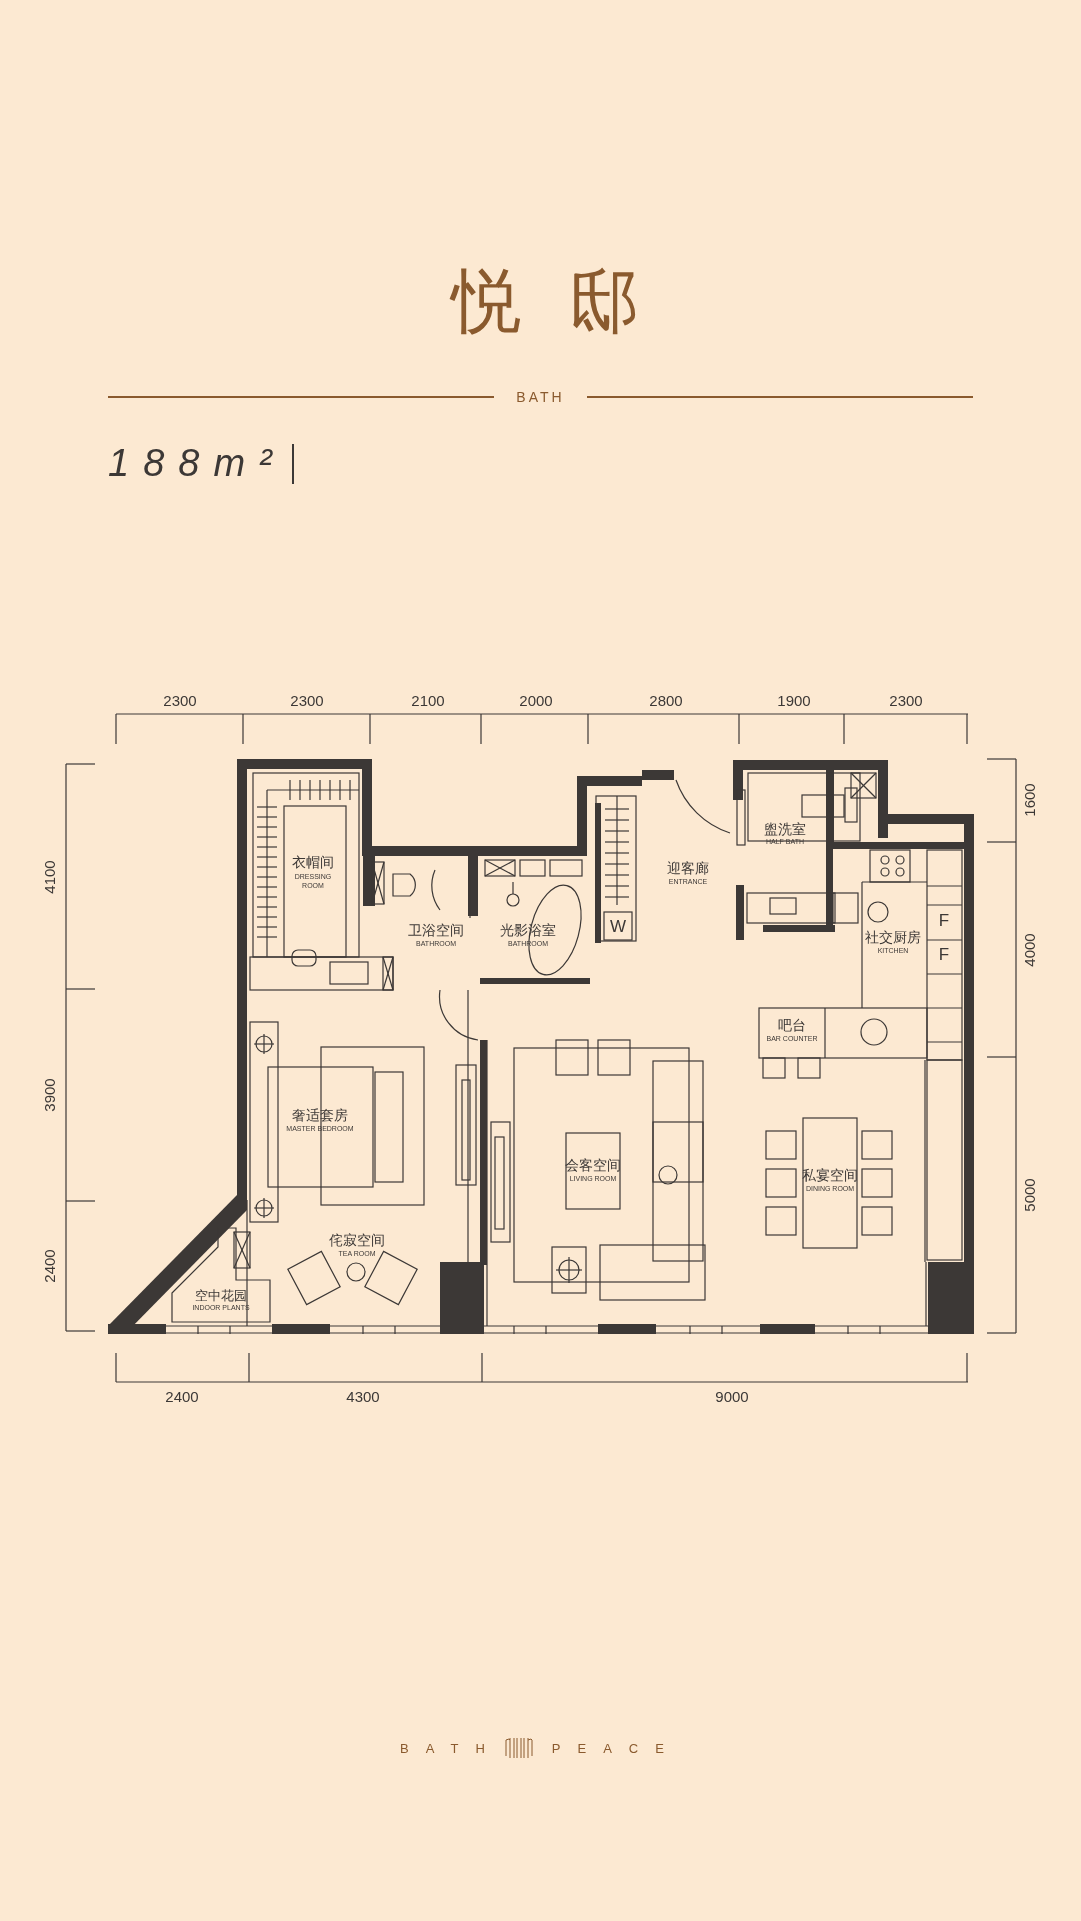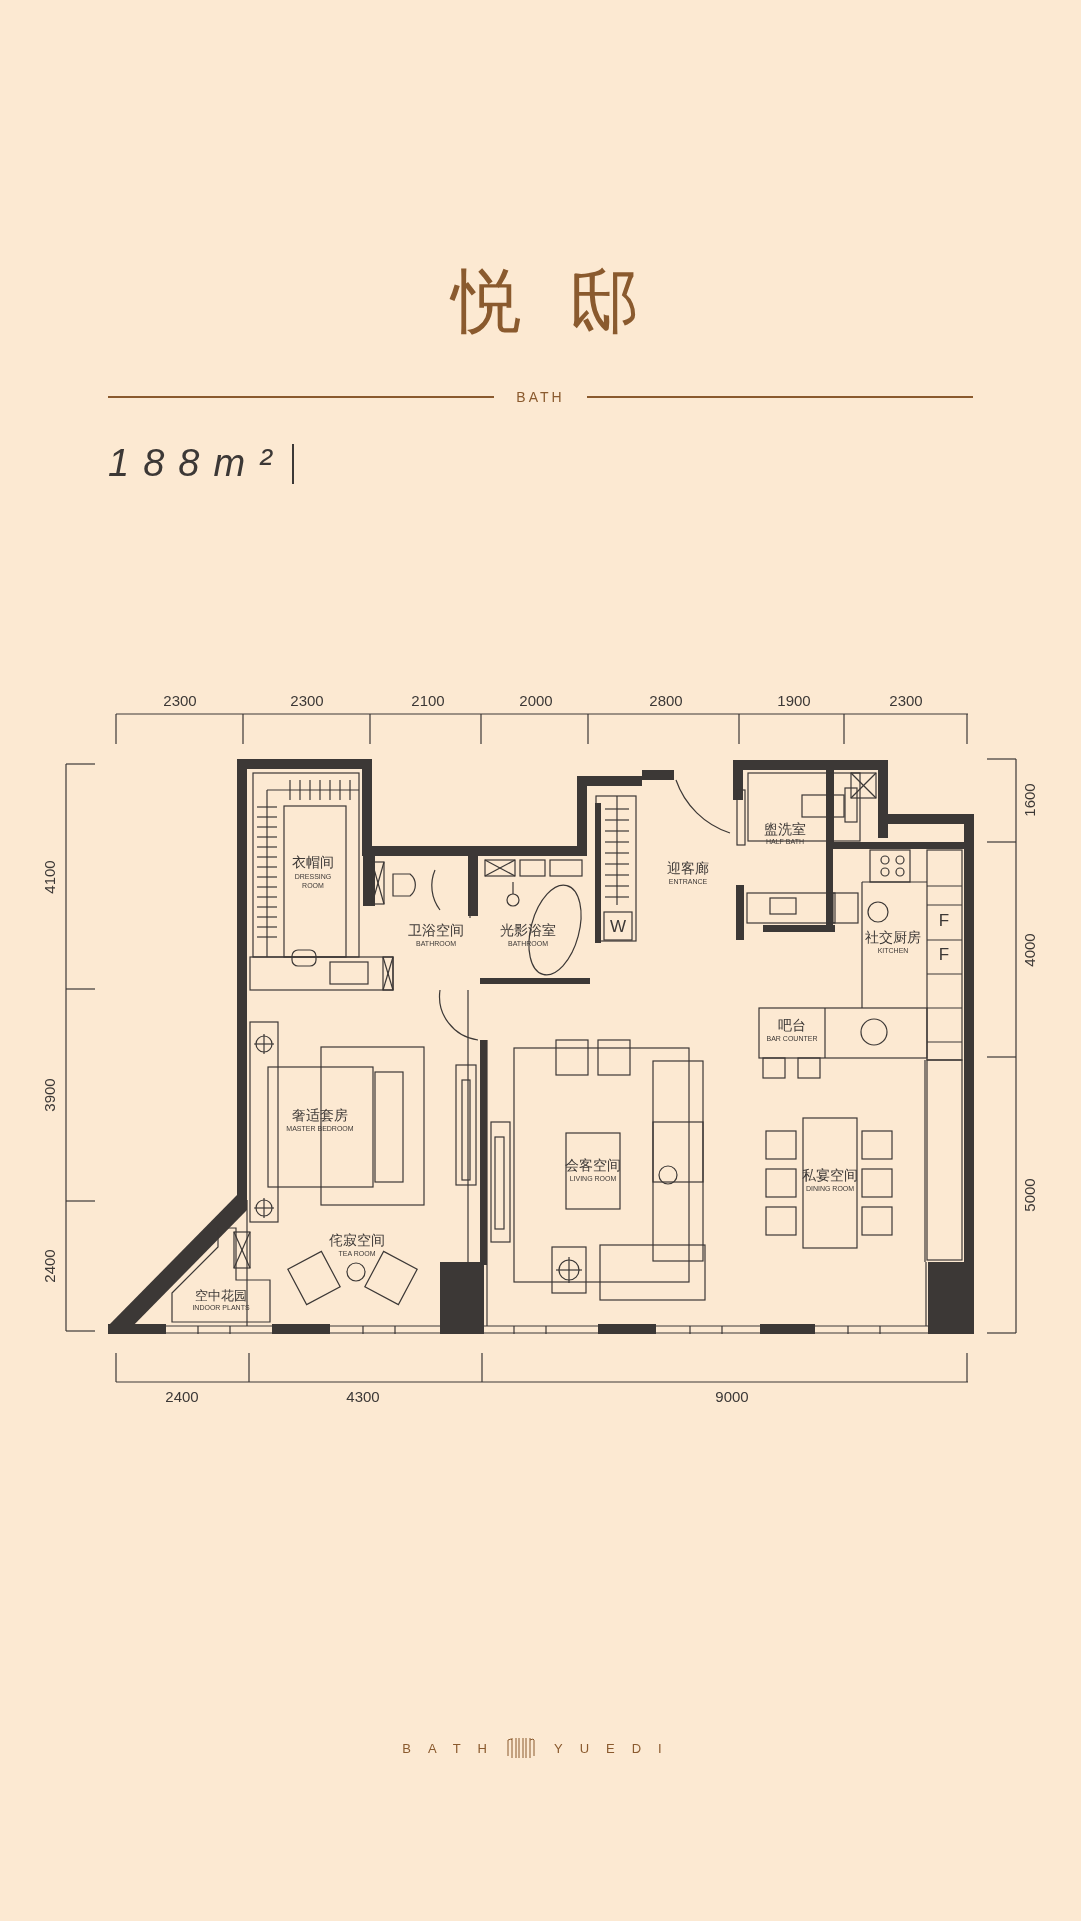--- a/index.html
+++ b/index.html
@@ -376,14 +376,14 @@
 <div class="footer">
   <span class="word">BATH</span>
   <svg class="logo" width="30" height="24" viewBox="0 0 30 24">
     <g stroke="#8a5a2e" stroke-width="1" fill="none">
       <path d="M2 4 Q2 12 2 20 M6 2 L6 22 M2 4 Q6 2 6 4"></path>
       <path d="M10 2 L10 22 M13 2 L13 22"></path>
       <path d="M17 2 L17 22 M20 2 L20 22"></path>
       <path d="M24 2 L24 22 M28 4 Q28 12 28 20 M24 4 Q28 2 28 4"></path>
     </g>
   </svg>
-  <span class="word">YUEDI</span>
+  <span class="word">PEACE</span>
 </div>
 
 </body></html>

